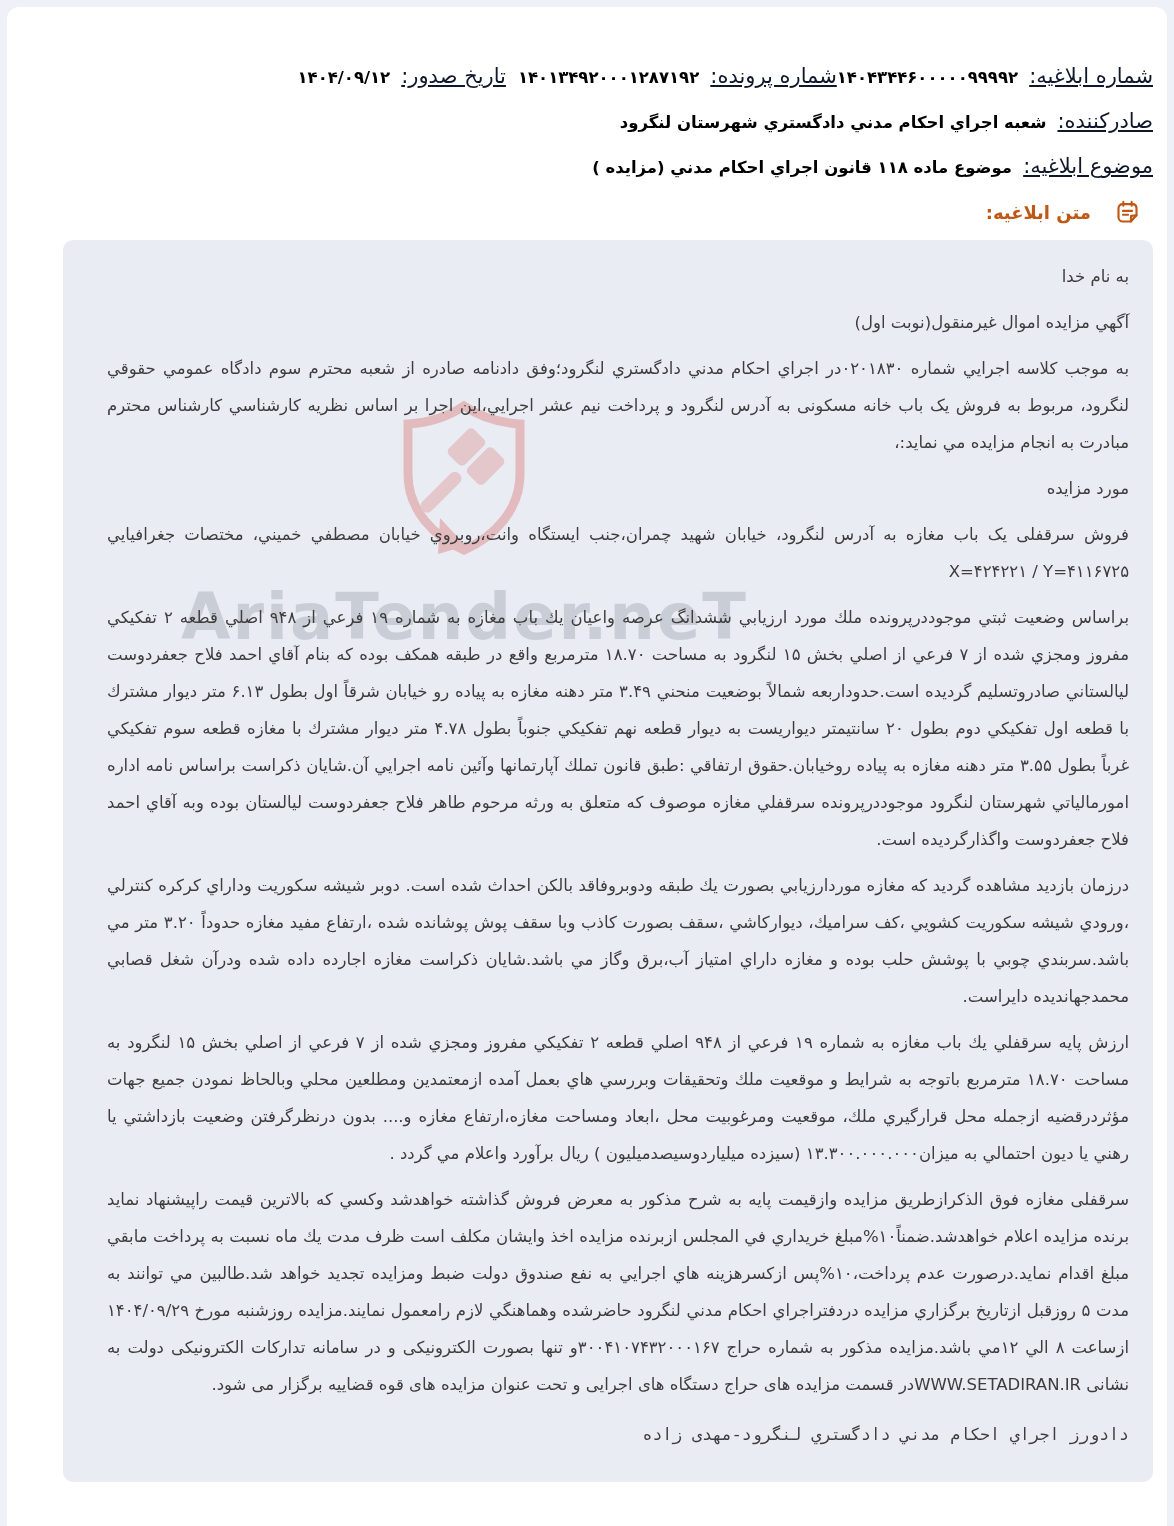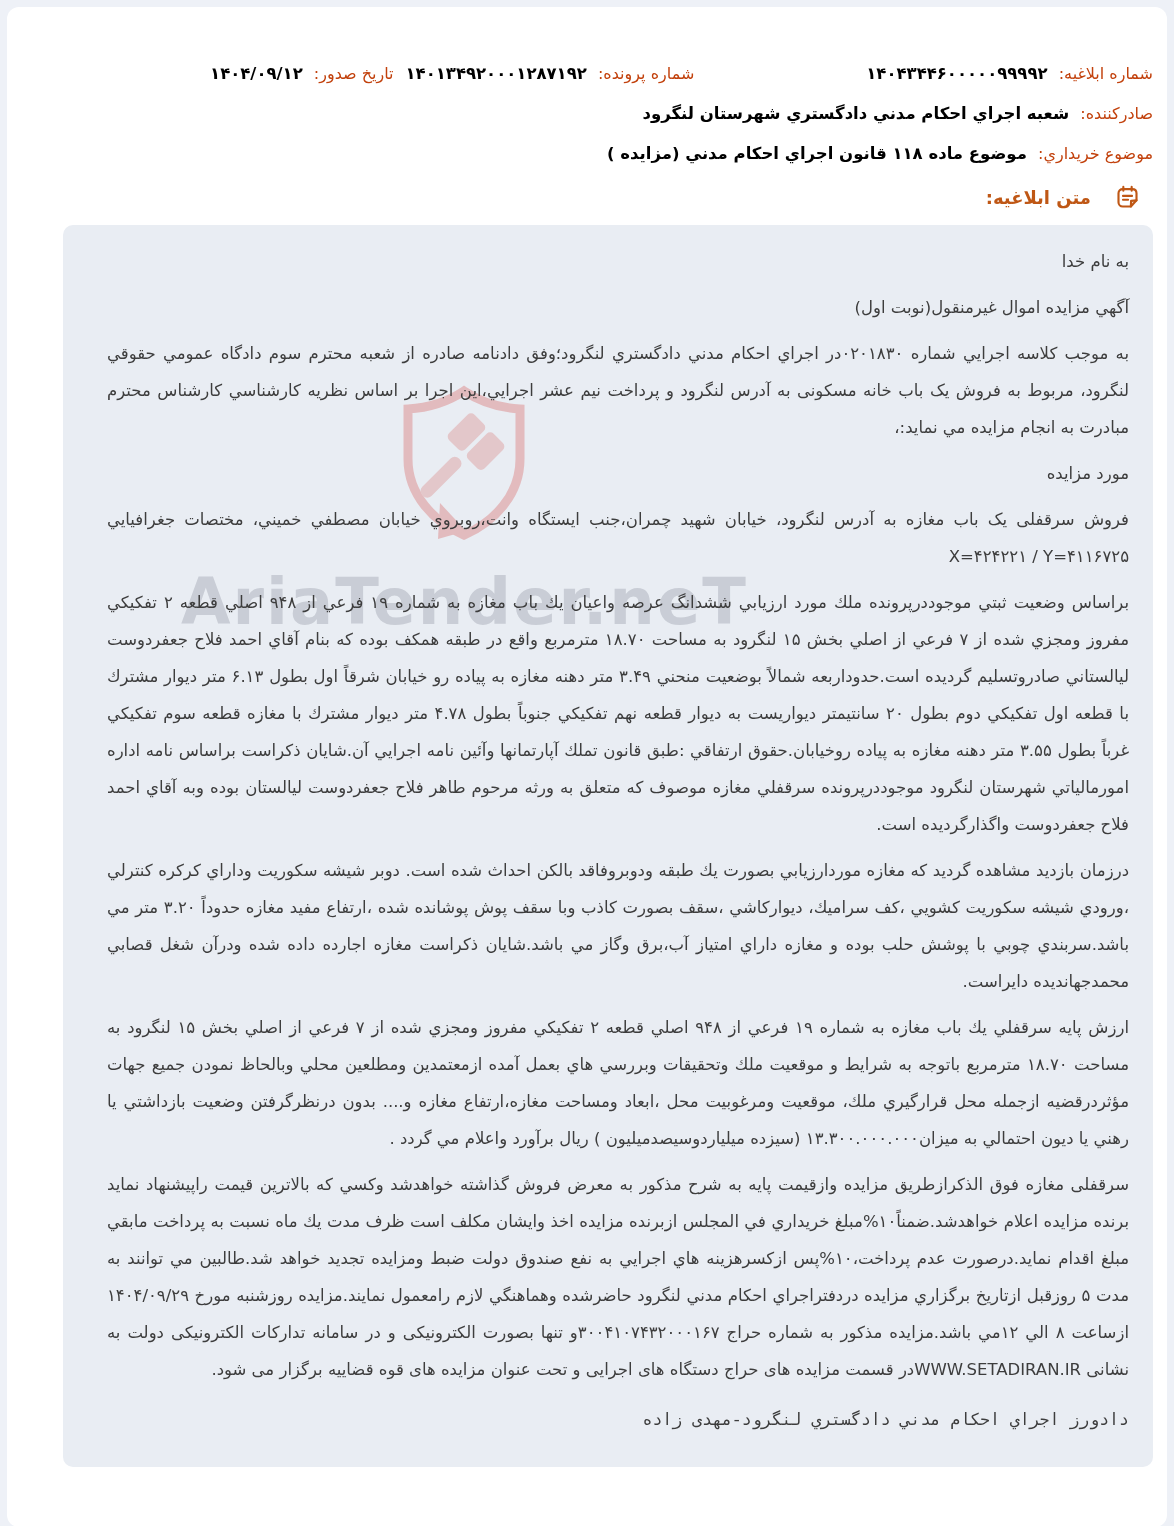--- a/index.html
+++ b/index.html
@@ -20,30 +20,31 @@
     background: #ffffff;
     border-radius: 12px;
     padding: 57px 14px 60px 14px;
     overflow: hidden;
   }
   
   .hdr { direction: rtl; }
   .hdr-row { display: flex; direction: rtl; align-items: baseline; margin-bottom: 21px; }
   .field { white-space: nowrap; }
   .field .lbl {
-    color: #c2410c;
-    font-size: 16px;
+    color: #0f172a;
+    font-size: 21px;
+    text-decoration: underline;
   }
   .field .val {
     color: #000000;
     font-weight: bold;
     font-size: 16.5px;
     margin-right: 6px;
   }
-  .f-case { margin-right: 172px; }
+  .f-case { }
   .f-date { margin-right: 12px; }
   
   .notice-head {
     direction: rtl;
     display: flex;
     align-items: center;
     gap: 23px;
     margin: 10px 12px 14px 0;
   }
   .notice-head .memo-icon { display: inline-flex; }
@@ -112,21 +113,21 @@
         </div>
       </div>
       <div class="hdr-row">
         <div class="field">
           <span class="lbl">صادرکننده:</span>
           <span class="val">شعبه اجراي احکام مدني دادگستري شهرستان لنگرود</span>
         </div>
       </div>
       <div class="hdr-row">
         <div class="field">
-          <span class="lbl">موضوع خریداري:</span>
+          <span class="lbl">موضوع ابلاغیه:</span>
           <span class="val">موضوع ماده ۱۱۸ قانون اجراي احکام مدني (مزایده )</span>
         </div>
       </div>
     </div>
 
     <div class="notice-head">
       <span class="memo-icon">
         <svg width="27" height="27" viewBox="0 0 24 24" fill="none" stroke="#bf5715" stroke-width="1.9" stroke-linecap="round" stroke-linejoin="round">
           <path d="M4 8.2 C4 6 5.6 4.6 7.8 4.6 L16.2 4.6 C18.4 4.6 20 6 20 8.2 L20 14.5 L15 20 L7.8 20 C5.6 20 4 18.4 4 16.2 Z"></path>
           <path d="M8.3 2.6 L8.3 6"></path>

